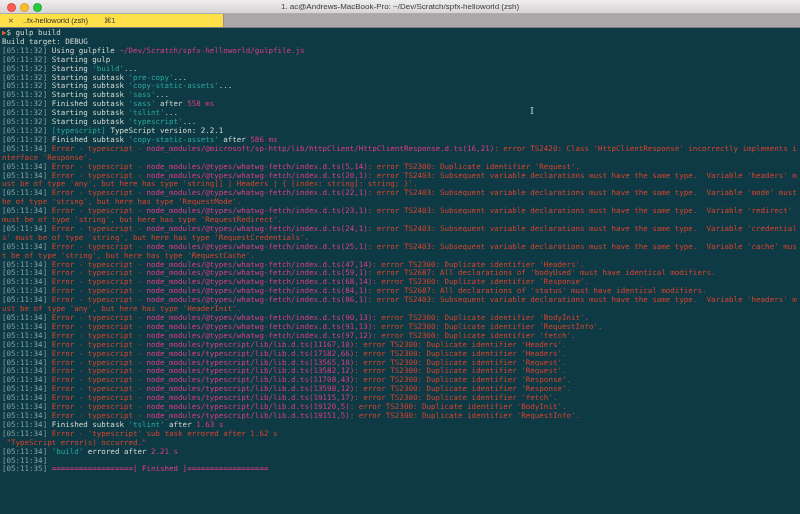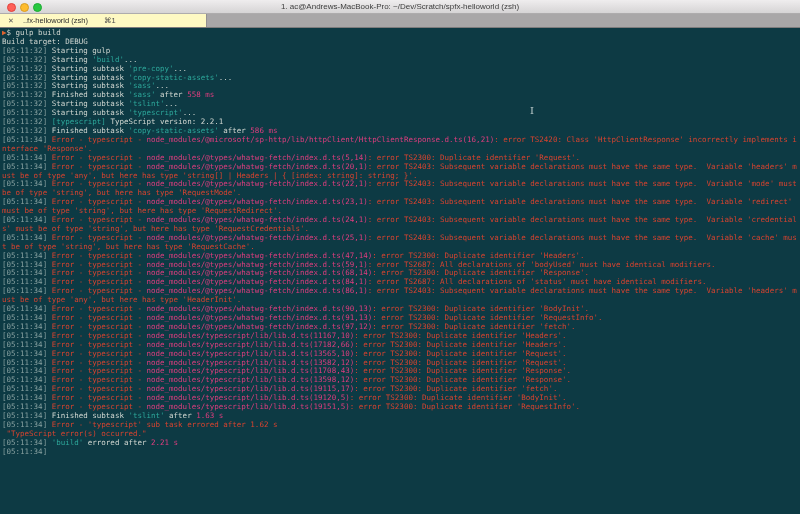--- a/index.html
+++ b/index.html
@@ -10,21 +10,21 @@
             border-bottom:1px solid #aeacad;box-sizing:border-box;position:relative;}
   .lights{position:absolute;left:7px;top:3px;display:flex;gap:4px;}
   .light{width:7px;height:7px;border-radius:50%;display:inline-block;}
   .light.r{background:#ff5f57;border:0.5px solid #e0443e;}
   .light.y{background:#febc2e;border:0.5px solid #d89e24;}
   .light.g{background:#28c840;border:0.5px solid #1eaa34;}
   .title{width:100%;text-align:center;font-size:8px;line-height:13px;color:#3d3d3d;
          white-space:nowrap;overflow:hidden;}
   .tabbar{height:14px;background:#a9a7a8;display:flex;border-bottom:1px solid #7e7c7d;
           box-sizing:border-box;}
-  .tab{width:207px;background:#fef9c3;border-right:1px solid #929092;display:flex;
+  .tab{width:224px;background:#fde047;border-right:1px solid #929092;display:flex;
        align-items:center;font-size:7.5px;color:#2e2e2e;box-sizing:border-box;}
   .tclose{margin-left:8px;color:#555;font-size:7px;cursor:default;}
   .tlabel{margin-left:9px;}
   .tshort{margin-left:16px;color:#4a4a4a;}
   
   .terminal{position:absolute;top:28px;left:0;right:0;bottom:0;background:#0d3a44;
             font-family:"DejaVu Sans Mono",monospace;font-size:7.5px;line-height:8.9px;
             padding:1px 0 0 2px;box-sizing:border-box;overflow:hidden;}
   .tline{white-space:pre-wrap;word-break:break-all;}
   .ibeam{position:absolute;left:530px;top:106px;color:#bccbcb;
@@ -47,20 +47,21 @@
     <div class="tab">
       <span class="tclose">✕</span>
       <span class="tlabel">..fx-helloworld (zsh)</span>
       <span class="tshort">⌘1</span>
     </div>
   </div>
 
   <div class="terminal">
       <div class="tline"><span style="color: rgb(224, 99, 46);">▶</span><span style="color: rgb(210, 216, 210);">$ gulp build</span></div>
       <div class="tline"><span style="color: rgb(210, 216, 210);">Build target: DEBUG</span></div>
+      <div class="tline"><span style="color: rgb(135, 160, 160);">[05:11:32] </span><span style="color: rgb(210, 216, 210);">Using gulpfile </span><span style="color: rgb(223, 61, 127);">~/Dev/Scratch/spfx-helloworld/gulpfile.js</span></div>
       <div class="tline"><span style="color: rgb(135, 160, 160);">[05:11:32] </span><span style="color: rgb(210, 216, 210);">Starting gulp</span></div>
       <div class="tline"><span style="color: rgb(135, 160, 160);">[05:11:32] </span><span style="color: rgb(210, 216, 210);">Starting </span><span style="color: rgb(45, 168, 155);">'build'</span><span style="color: rgb(210, 216, 210);">...</span></div>
       <div class="tline"><span style="color: rgb(135, 160, 160);">[05:11:32] </span><span style="color: rgb(210, 216, 210);">Starting subtask </span><span style="color: rgb(45, 168, 155);">'pre-copy'</span><span style="color: rgb(210, 216, 210);">...</span></div>
       <div class="tline"><span style="color: rgb(135, 160, 160);">[05:11:32] </span><span style="color: rgb(210, 216, 210);">Starting subtask </span><span style="color: rgb(45, 168, 155);">'copy-static-assets'</span><span style="color: rgb(210, 216, 210);">...</span></div>
       <div class="tline"><span style="color: rgb(135, 160, 160);">[05:11:32] </span><span style="color: rgb(210, 216, 210);">Starting subtask </span><span style="color: rgb(45, 168, 155);">'sass'</span><span style="color: rgb(210, 216, 210);">...</span></div>
       <div class="tline"><span style="color: rgb(135, 160, 160);">[05:11:32] </span><span style="color: rgb(210, 216, 210);">Finished subtask </span><span style="color: rgb(45, 168, 155);">'sass'</span><span style="color: rgb(210, 216, 210);"> after </span><span style="color: rgb(223, 61, 127);">558 ms</span></div>
       <div class="tline"><span style="color: rgb(135, 160, 160);">[05:11:32] </span><span style="color: rgb(210, 216, 210);">Starting subtask </span><span style="color: rgb(45, 168, 155);">'tslint'</span><span style="color: rgb(210, 216, 210);">...</span></div>
       <div class="tline"><span style="color: rgb(135, 160, 160);">[05:11:32] </span><span style="color: rgb(210, 216, 210);">Starting subtask </span><span style="color: rgb(45, 168, 155);">'typescript'</span><span style="color: rgb(210, 216, 210);">...</span></div>
       <div class="tline"><span style="color: rgb(135, 160, 160);">[05:11:32] </span><span style="color: rgb(45, 168, 155);">[typescript] </span><span style="color: rgb(210, 216, 210);">TypeScript version: 2.2.1</span></div>
       <div class="tline"><span style="color: rgb(135, 160, 160);">[05:11:32] </span><span style="color: rgb(210, 216, 210);">Finished subtask </span><span style="color: rgb(45, 168, 155);">'copy-static-assets'</span><span style="color: rgb(210, 216, 210);"> after </span><span style="color: rgb(223, 61, 127);">586 ms</span></div>
@@ -86,16 +87,17 @@
       <div class="tline"><span style="color: rgb(135, 160, 160);">[05:11:34] </span><span style="color: rgb(216, 67, 47);">Error - typescript - </span><span style="color: rgb(223, 61, 127);">node_modules/typescript/lib/lib.d.ts(11708,43)</span><span style="color: rgb(216, 67, 47);">: error TS2300: Duplicate identifier 'Response'.</span></div>
       <div class="tline"><span style="color: rgb(135, 160, 160);">[05:11:34] </span><span style="color: rgb(216, 67, 47);">Error - typescript - </span><span style="color: rgb(223, 61, 127);">node_modules/typescript/lib/lib.d.ts(13598,12)</span><span style="color: rgb(216, 67, 47);">: error TS2300: Duplicate identifier 'Response'.</span></div>
       <div class="tline"><span style="color: rgb(135, 160, 160);">[05:11:34] </span><span style="color: rgb(216, 67, 47);">Error - typescript - </span><span style="color: rgb(223, 61, 127);">node_modules/typescript/lib/lib.d.ts(19115,17)</span><span style="color: rgb(216, 67, 47);">: error TS2300: Duplicate identifier 'fetch'.</span></div>
       <div class="tline"><span style="color: rgb(135, 160, 160);">[05:11:34] </span><span style="color: rgb(216, 67, 47);">Error - typescript - </span><span style="color: rgb(223, 61, 127);">node_modules/typescript/lib/lib.d.ts(19120,5)</span><span style="color: rgb(216, 67, 47);">: error TS2300: Duplicate identifier 'BodyInit'.</span></div>
       <div class="tline"><span style="color: rgb(135, 160, 160);">[05:11:34] </span><span style="color: rgb(216, 67, 47);">Error - typescript - </span><span style="color: rgb(223, 61, 127);">node_modules/typescript/lib/lib.d.ts(19151,5)</span><span style="color: rgb(216, 67, 47);">: error TS2300: Duplicate identifier 'RequestInfo'.</span></div>
       <div class="tline"><span style="color: rgb(135, 160, 160);">[05:11:34] </span><span style="color: rgb(210, 216, 210);">Finished subtask </span><span style="color: rgb(45, 168, 155);">'tslint'</span><span style="color: rgb(210, 216, 210);"> after </span><span style="color: rgb(223, 61, 127);">1.63 s</span></div>
       <div class="tline"><span style="color: rgb(135, 160, 160);">[05:11:34] </span><span style="color: rgb(216, 67, 47);">Error - 'typescript' sub task errored after 1.62 s</span></div>
       <div class="tline"><span style="color: rgb(216, 67, 47);"> "TypeScript error(s) occurred."</span></div>
       <div class="tline"><span style="color: rgb(135, 160, 160);">[05:11:34] </span><span style="color: rgb(45, 168, 155);">'build'</span><span style="color: rgb(210, 216, 210);"> errored after </span><span style="color: rgb(223, 61, 127);">2.21 s</span></div>
       <div class="tline"><span style="color: rgb(135, 160, 160);">[05:11:34]</span></div>
+      <div class="tline"><span style="color: rgb(135, 160, 160);">[05:11:35] </span><span style="color: rgb(223, 61, 127);">==================[ Finished ]==================</span></div>
     </div>
 
   <div class="ibeam">I</div>
 </div>
 
 </body></html>

